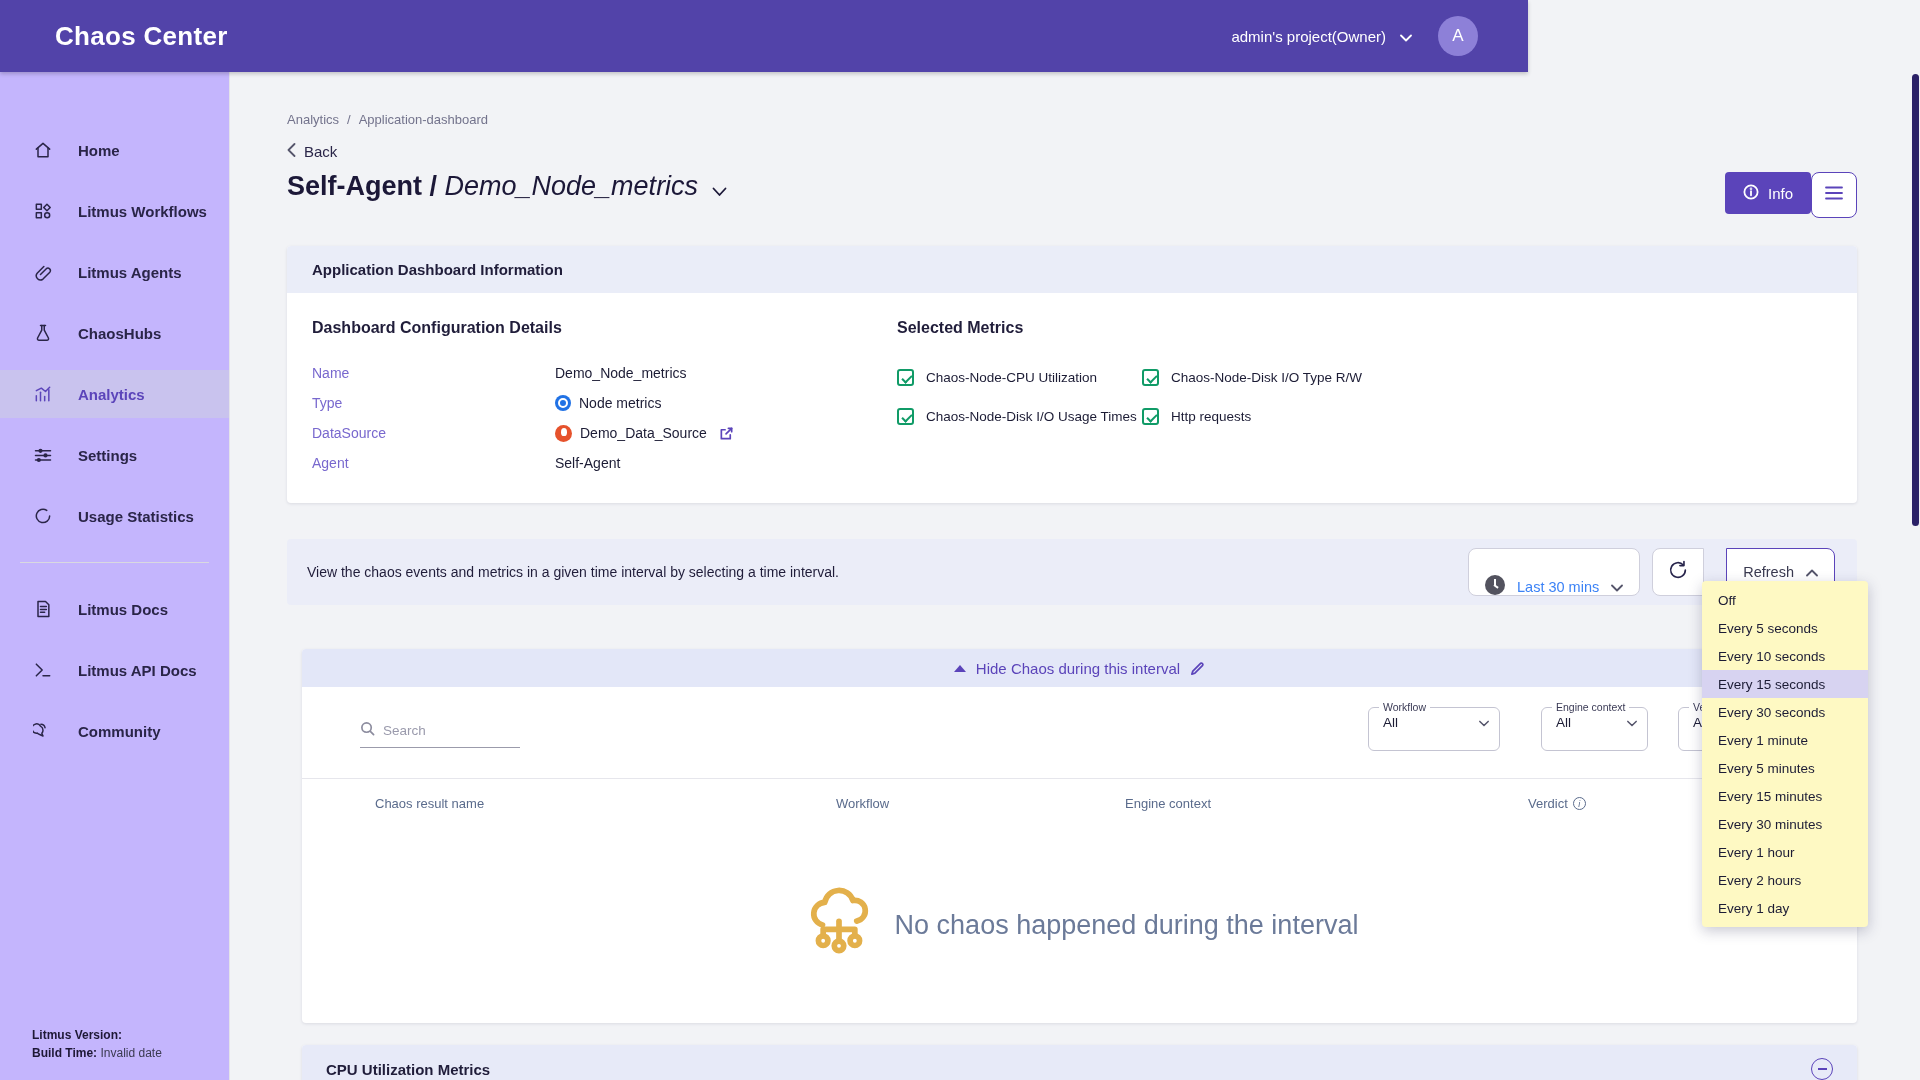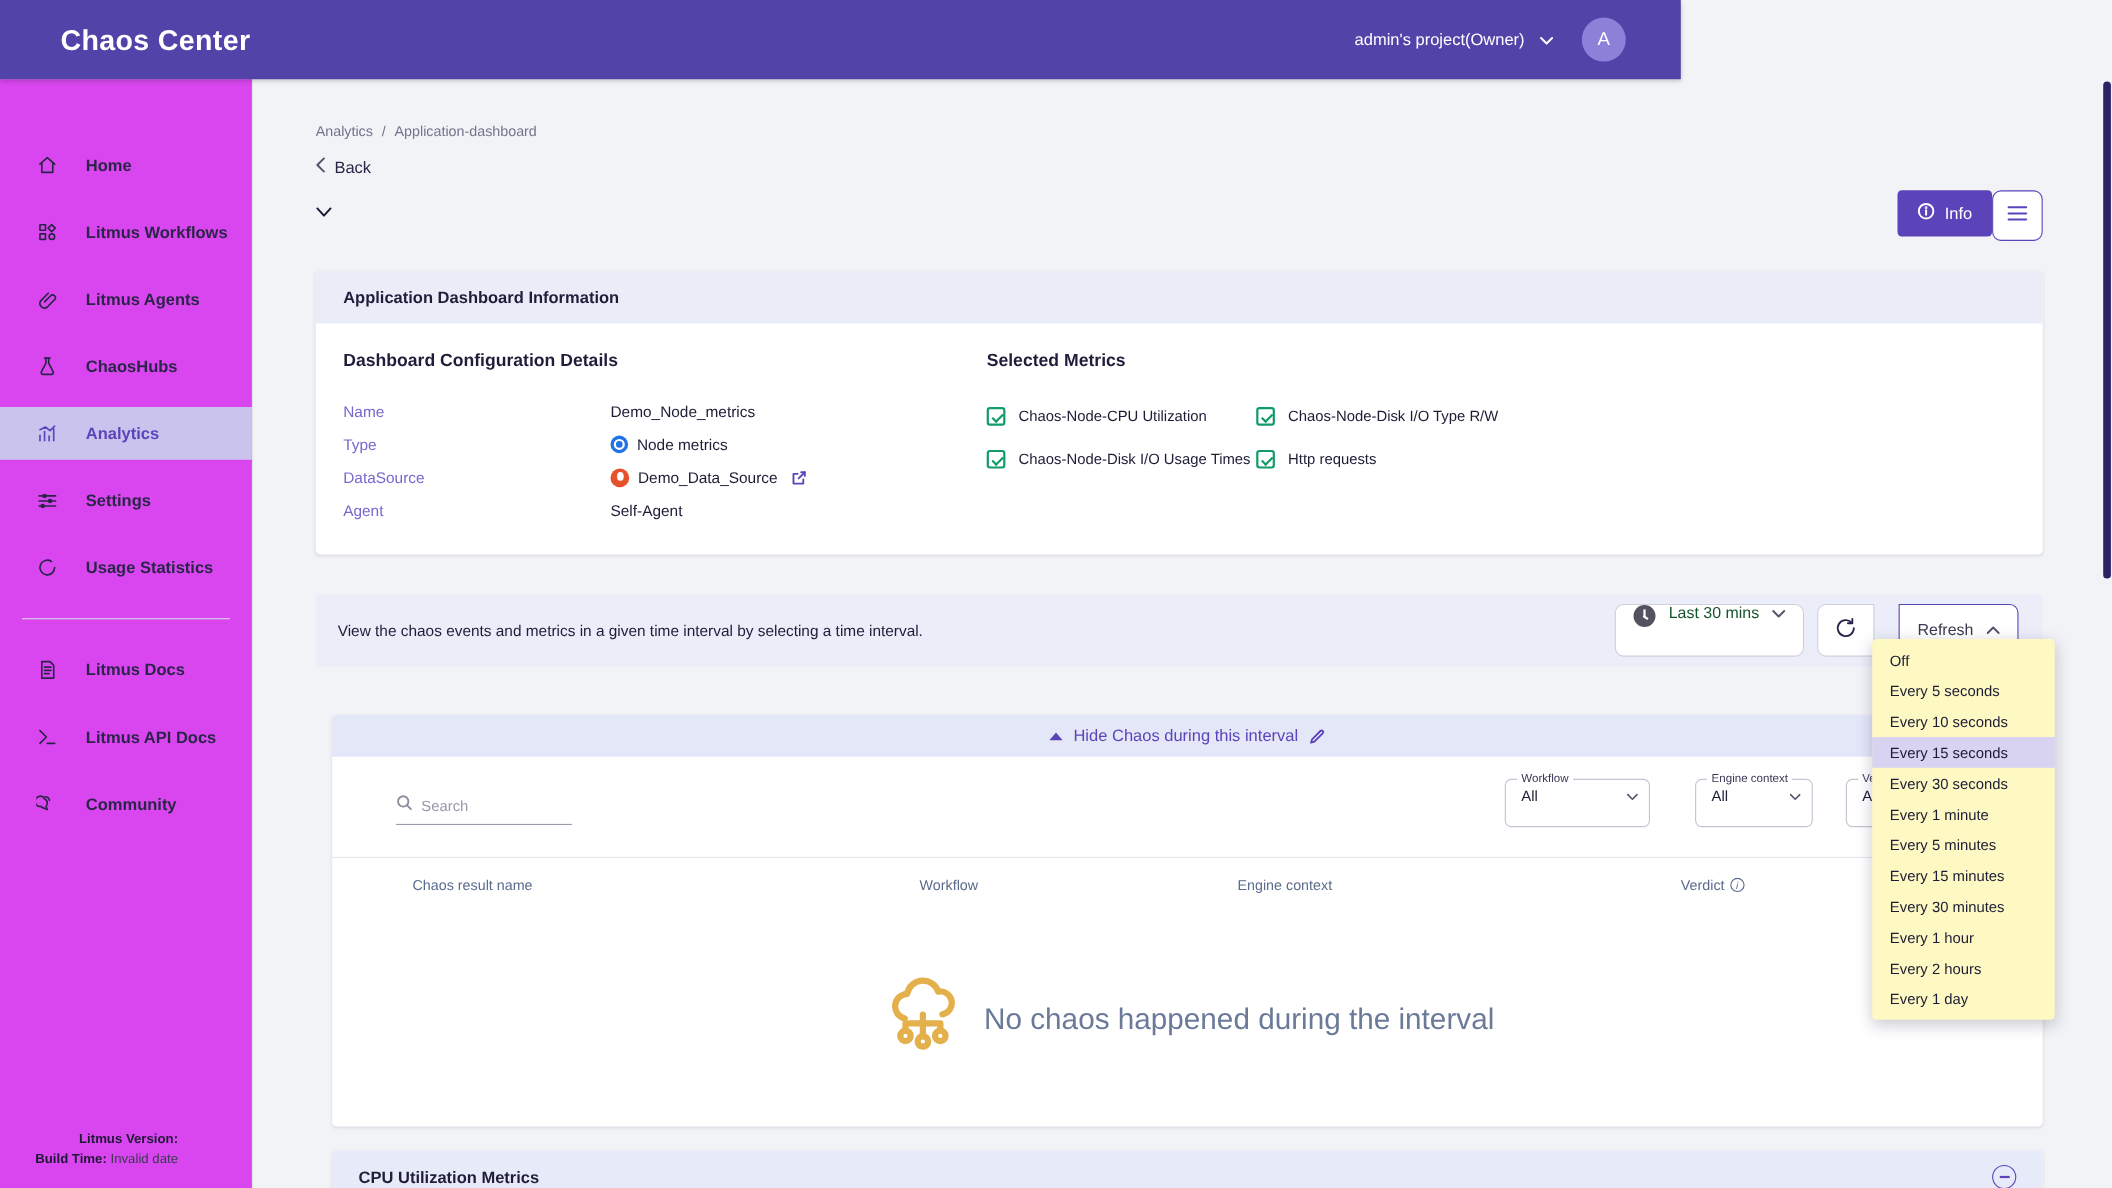--- a/index.html
+++ b/index.html
@@ -11,22 +11,22 @@
   .header { position:absolute; top:0; left:0; width:1528px; height:72px; background:#5243A9;
             display:flex; align-items:center; justify-content:space-between; padding:0 50px 0 55px; z-index:30;
             box-shadow:0 2px 4px rgba(0,0,0,.2); }
   .app-title { color:#fff; font-size:26px; font-weight:bold; letter-spacing:.3px; }
   .header-right { display:flex; align-items:center; gap:26px; }
   .project-selector { display:flex; align-items:center; gap:14px; color:#fff; font-size:15px; cursor:pointer; }
   .avatar { width:40px; height:40px; border-radius:50%; background:#8D80D8; color:#fff; font-size:17px;
             display:flex; align-items:center; justify-content:center; cursor:pointer; }
 
   
-  .sidebar { position:absolute; top:72px; left:0; bottom:0; width:230px; background:#d946ef;
-             border-right:1px solid #E3E3E9; padding-top:54px; z-index:20;text-align:right; }
+  .sidebar { position:absolute; top:72px; left:0; bottom:0; width:230px; background:#c4b5fd;
+             border-right:1px solid #E3E3E9; padding-top:54px; z-index:20; }
   .nav-item { display:flex; align-items:center; gap:24px; height:48px; padding-left:32px; cursor:pointer;
               font-size:15px; font-weight:bold; color:#2A2548; }
   .nav-item .nico { width:22px; height:22px; display:flex; align-items:center; justify-content:center; color:#2A2548; }
   .nav-item.active { background:#C9C3EE; color:#5B44BA; }
   .nav-item.active .nico { color:#5B44BA; }
   .nav-gap { height:13px; }
   .nav-divider { height:1px; background:#D9D9E0; margin:22px 20px 22px 20px; }
   .version-block { position:absolute; left:32px; bottom:18px; font-size:12px; color:#1E1836; line-height:1.45; }
   .version-block b { font-weight:bold; }
   .version-block .normal { font-weight:normal; color:#3A3A50; }
@@ -79,21 +79,21 @@
   .cb.checked::after { content:""; position:absolute; left:3px; top:3.5px; width:8px; height:4px;
                        border-left:2px solid #109B67; border-bottom:2px solid #109B67; transform:rotate(-45deg); }
   .metrics-grid { margin-top:32px; display:grid; grid-template-columns:245px auto; gap:22px 0; }
 
   
   .interval-bar { margin-top:36px; background:#EBEDF8; border-radius:4px; height:66px; display:flex;
                   align-items:center; justify-content:space-between; padding:0 22px 0 20px; }
   .interval-text { font-size:14px; color:#201D3A; line-height:1.5; width:540px; }
   .interval-controls { display:flex; align-items:center; gap:12px; }
   .range-btn { background:#fff; border:1px solid #CFCFDC; border-radius:8px; height:48px; padding:0 16px;
-               display:flex; align-items:flex-start; gap:12px; font-size:14.5px; color:#14532d; cursor:pointer; font-family:inherit; }
+               display:flex; align-items:flex-end; gap:12px; font-size:14.5px; color:#3b82f6; cursor:pointer; font-family:inherit; }
   .clock-ico { width:20px; height:20px; border-radius:50%; background:#53535F; position:relative; flex:none; }
   .clock-ico::after { content:""; position:absolute; left:9px; top:4px; width:2px; height:7px; background:#fff; }
   .clock-ico::before { content:""; position:absolute; left:9px; top:9px; width:5px; height:2px; background:#fff; transform-origin:left; transform:rotate(35deg); }
   .refresh-group { display:flex;gap:23px; }
   .refresh-icon-btn { background:#fff; border:1px solid #CFCFDC; border-radius:8px 0 0 8px; width:52px; height:48px;
                       display:flex; align-items:center; justify-content:center; color:#27244B; cursor:pointer; }
   .refresh-btn { background:#fff; border:1.5px solid #5B44BA; border-radius:0 8px 8px 0; height:48px; padding:0 16px;
                  display:flex; align-items:center; gap:12px; font-size:14.5px; color:#3A3A50; cursor:pointer; font-family:inherit; margin-left:-1px; }
 
   
@@ -280,20 +280,21 @@
 
   <div class="back-row">
     <span class="back-chevron"><svg width="9" height="14" viewBox="0 0 9 14" stroke-width="1.6">
           <path d="M7.5 1 L1.5 7 L7.5 13"></path>
         </svg></span>
     <span>Back</span>
   </div>
 
   <div class="title-row">
     <div class="page-title">
+      <span><span class="t1">Self-Agent / </span><span class="t2">Demo_Node_metrics</span></span>
       <span style="color:#1C1838; margin-top:5px;"><svg width="15" height="10" viewBox="0 0 15 10" stroke-width="2.2">
             <path d="M1.5 1.5 L7.5 8 L13.5 1.5"></path>
           </svg></span>
     </div>
     <div class="title-actions">
       <button class="info-btn">
         <span><svg width="16" height="16" viewBox="0 0 16 16" stroke-width="1.4">
               <circle cx="8" cy="8" r="6.6"></circle>
               <path d="M8 7.2 V11.3"></path>
               <circle cx="8" cy="4.8" r="0.4" fill="#fff"></circle>

